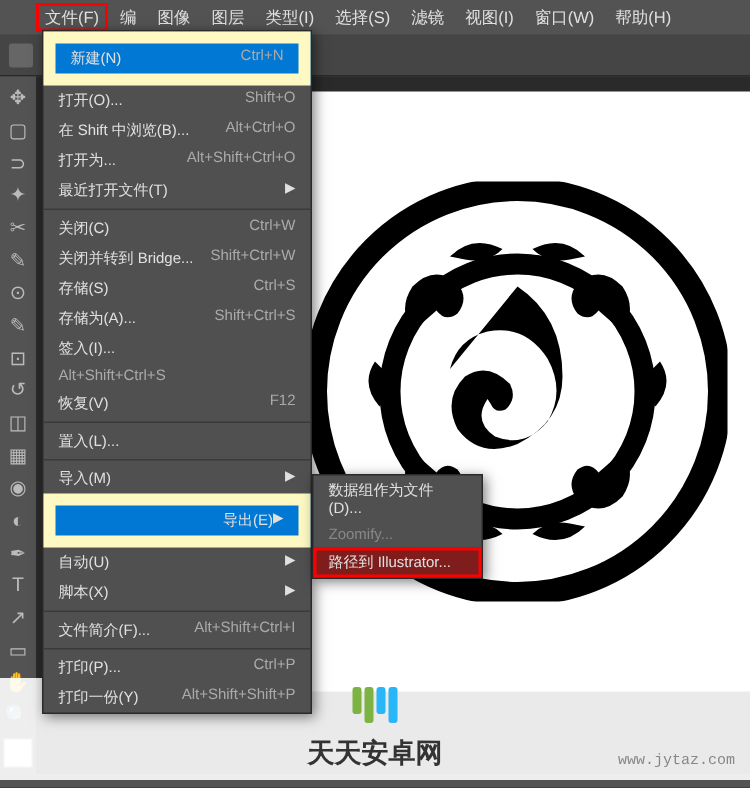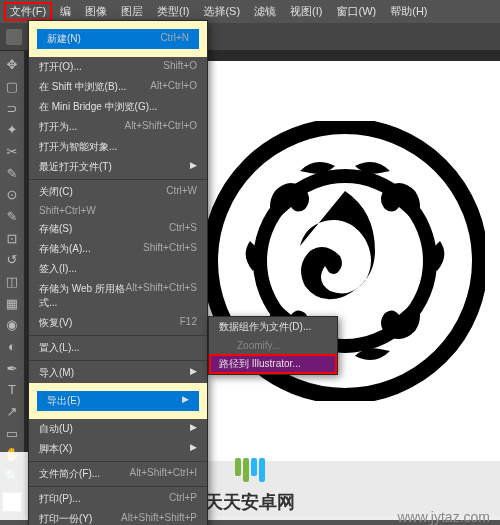--- a/index.html
+++ b/index.html
@@ -15,20 +15,21 @@
       font-size: 11px;
       color: #e0e0e0;
       overflow: hidden;
       position: relative;
     }
     .menubar {
       display: flex;
       background: #535353;
       padding: 2px 4px;
       gap: 2px;
+      margin-left: 20px;
     }
     .menubar-item {
       padding: 2px 6px;
       color: #e0e0e0;
       cursor: pointer;
     }
     .menubar-item.highlighted {
       border: 2px solid #ff0000;
       padding: 0 4px;
     }
@@ -98,59 +99,59 @@
     .menu-item {
       display: flex;
       justify-content: space-between;
       padding: 3px 10px;
       color: #e0e0e0;
       cursor: pointer;
       font-size: 10px;
     }
     .menu-item.selected {
       background: #0078d4;
+      justify-content: flex-end;
     }
     .menu-item.boxed {
       border: 8px solid #fef9c3;
       background: #0078d4;
     }
     .menu-separator {
       height: 1px;
       background: #3a3a3a;
       margin: 2px 0;
     }
     .menu-shortcut {
       color: #aaa;
       font-size: 10px;
       text-align: right;
     }
     .submenu {
       position: absolute;
       top: 316px;
       left: 208px;
-      width: 130px;
+      width: 114px;
       background: #505050;
       border: 1px solid #2a2a2a;
       box-shadow: 2px 2px 8px rgba(0,0,0,0.5);
       z-index: 101;
     }
     .submenu-item {
       padding: 3px 10px;
       color: #e0e0e0;
       cursor: pointer;
       font-size: 10px;
     }
     .submenu-item.highlighted {
-      background: #701a75;
+      background: #7f1d1d;
       border: 2px solid #ff0000;
       padding: 1px 8px;
     }
     .submenu-item.dimmed {
       color: #888;
-      margin-left: 18px;
     }
     .arrow {
       font-size: 9px;
     }
     .watermark {
       position: absolute;
       bottom: 5px;
       left: 0;
       right: 0;
       display: flex;
@@ -173,24 +174,25 @@
     .bar2 { height: 24px; background: #7cb342; }
     .bar3 { height: 18px; background: #29b6f6; }
     .bar4 { height: 24px; background: #29b6f6; }
     .watermark-text {
       font-size: 18px;
       font-weight: bold;
       color: #333;
     }
     .watermark-url {
       position: absolute;
-      bottom: 0;
+      bottom: 12px;
       right: 10px;
-      font-size: 14px;
+      font-size: 10px;
       color: #888;
+      font-family: Liberation Mono, monospace;
     }
     .color-swatch {
       width: 20px;
       height: 20px;
       background: #fff;
       border: 1px solid #888;
       margin-top: 4px;
     }
     .circular-design {
       position: absolute;
@@ -266,54 +268,48 @@
     </div>
     <div class="menu-item">
       <span>打开(O)...</span>
       <span class="menu-shortcut">Shift+O</span>
     </div>
     <div class="menu-item">
       <span>在 Shift 中浏览(B)...</span>
       <span class="menu-shortcut">Alt+Ctrl+O</span>
     </div>
     <div class="menu-item">
-      <span>在 Mini Bridge 中浏览(G)...</span>
-    </div>
-    <div class="menu-item">
       <span>打开为...</span>
       <span class="menu-shortcut">Alt+Shift+Ctrl+O</span>
     </div>
     <div class="menu-item">
-      <span>打开为智能对象...</span>
-    </div>
-    <div class="menu-item">
       <span>最近打开文件(T)</span>
       <span class="arrow">▶</span>
     </div>
     <div class="menu-separator"></div>
     <div class="menu-item">
       <span>关闭(C)</span>
       <span class="menu-shortcut">Ctrl+W</span>
     </div>
     <div class="menu-item">
+      <span>关闭并转到 Bridge...</span>
       <span class="menu-shortcut">Shift+Ctrl+W</span>
     </div>
     <div class="menu-item">
       <span>存储(S)</span>
       <span class="menu-shortcut">Ctrl+S</span>
     </div>
     <div class="menu-item">
       <span>存储为(A)...</span>
       <span class="menu-shortcut">Shift+Ctrl+S</span>
     </div>
     <div class="menu-item">
       <span>签入(I)...</span>
     </div>
     <div class="menu-item">
-      <span>存储为 Web 所用格式...</span>
       <span class="menu-shortcut">Alt+Shift+Ctrl+S</span>
     </div>
     <div class="menu-item">
       <span>恢复(V)</span>
       <span class="menu-shortcut">F12</span>
     </div>
     <div class="menu-separator"></div>
     <div class="menu-item">
       <span>置入(L)...</span>
     </div>

